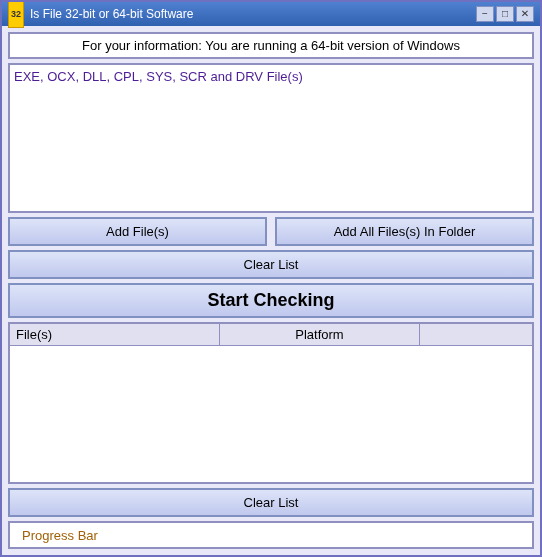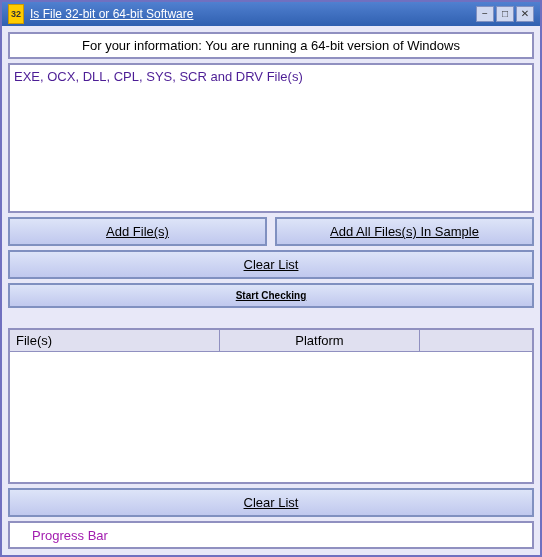--- a/index.html
+++ b/index.html
@@ -29,38 +29,37 @@
       color: white;
       height: 24px;
       display: flex;
       align-items: center;
       padding: 0 6px;
       flex-shrink: 0;
     }
 
     .title-bar-icon {
       width: 16px;
-      height: 20px;
+      height: 28px;
       margin-right: 6px;
       background: #ffcc00;
       border: 1px solid #cc9900;
       font-size: 9px;
       display: flex;
       align-items: center;
       justify-content: center;
       color: #333;
       font-weight: bold;
       flex-shrink: 0;
     }
 
     .title-bar-title {
       flex: 1;
       font-size: 12px;
       font-weight: normal;
-      text-decoration: underline;
     }
 
     .title-bar-controls {
       display: flex;
       gap: 2px;
     }
 
     .title-bar-btn {
       width: 18px;
       height: 16px;
@@ -104,53 +103,51 @@
 
     .file-input-placeholder {
       color: #4c1d95;
       font-size: 13px;
     }
 
     .button-row {
       display: flex;
       gap: 8px;
       flex-shrink: 0;
-      text-decoration: underline;
     }
 
     .btn {
       flex: 1;
       padding: 5px 8px;
       background: linear-gradient(to bottom, #dde4f8, #c0c8ee);
       border: 2px solid #8090c0;
       font-size: 13px;
       cursor: pointer;
       text-align: center;
       color: #000;
     }
 
     .start-checking-btn {
       flex: 1;
       padding: 5px 8px;
       background: linear-gradient(to bottom, #dde4f8, #c0c8ee);
       border: 2px solid #8090c0;
-      font-size: 10px;
+      font-size: 18px;
       font-weight: bold;
       cursor: pointer;
       text-align: center;
       color: #000;
     }
 
     .results-table {
       background: white;
       border: 2px solid #9090c0;
       flex: 1;
       overflow-y: auto;
       min-height: 120px;
-      margin-top: 16px;
     }
 
     .results-header {
       display: flex;
       background: #e0e0f0;
       border-bottom: 1px solid #9090c0;
     }
 
     .results-col {
       padding: 3px 6px;
@@ -170,23 +167,23 @@
     }
 
     .results-col:last-child {
       flex: 1;
       border-right: none;
     }
 
     .progress-bar {
       background: white;
       border: 2px solid #9090c0;
-      padding: 4px 22px;
-      font-size: 13px;
-      color: #a21caf;
+      padding: 4px 12px;
+      font-size: 13px;
+      color: #a16207;
       height: 28px;
       flex-shrink: 0;
       display: flex;
       align-items: flex-end;
     }
   </style>
 </head>
 <body>
 
 <div class="window">
@@ -208,21 +205,21 @@
     <div class="info-bar">
       <span>For your information: You are running a 64-bit version of Windows</span>
     </div>
 
     <div class="file-input-area">
       <span class="file-input-placeholder">EXE, OCX, DLL, CPL, SYS, SCR and DRV File(s)</span>
     </div>
 
     <div class="button-row">
       <button class="btn">Add File(s)</button>
-      <button class="btn">Add All Files(s) In Sample</button>
+      <button class="btn">Add All Files(s) In Folder</button>
     </div>
 
     <div class="button-row">
       <button class="btn">Clear List</button>
     </div>
 
     <div class="button-row">
       <button class="start-checking-btn">Start Checking</button>
     </div>
 

